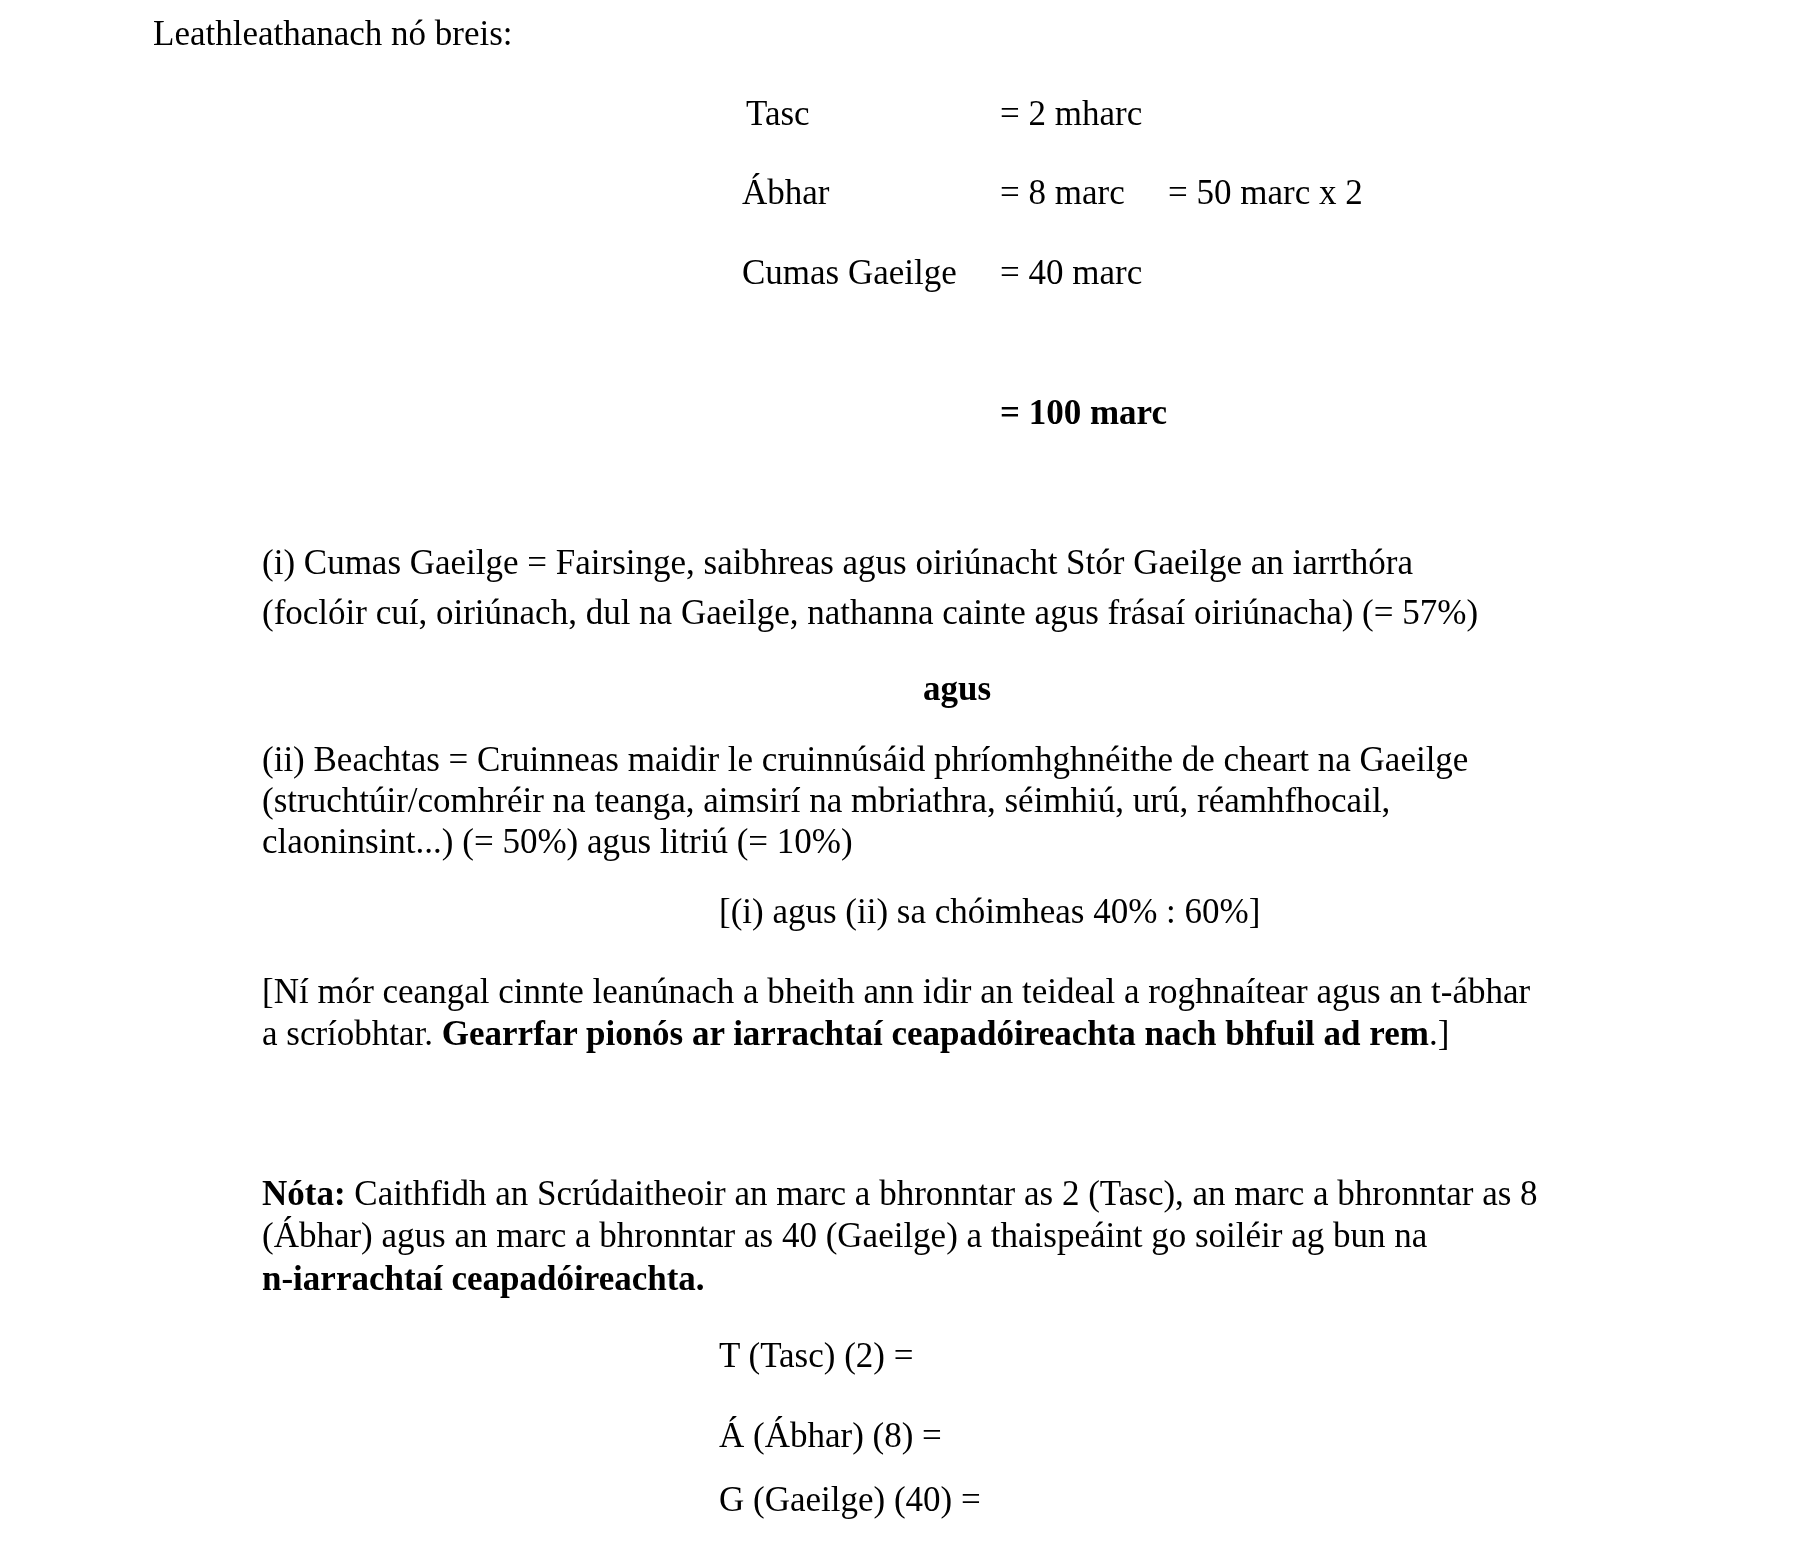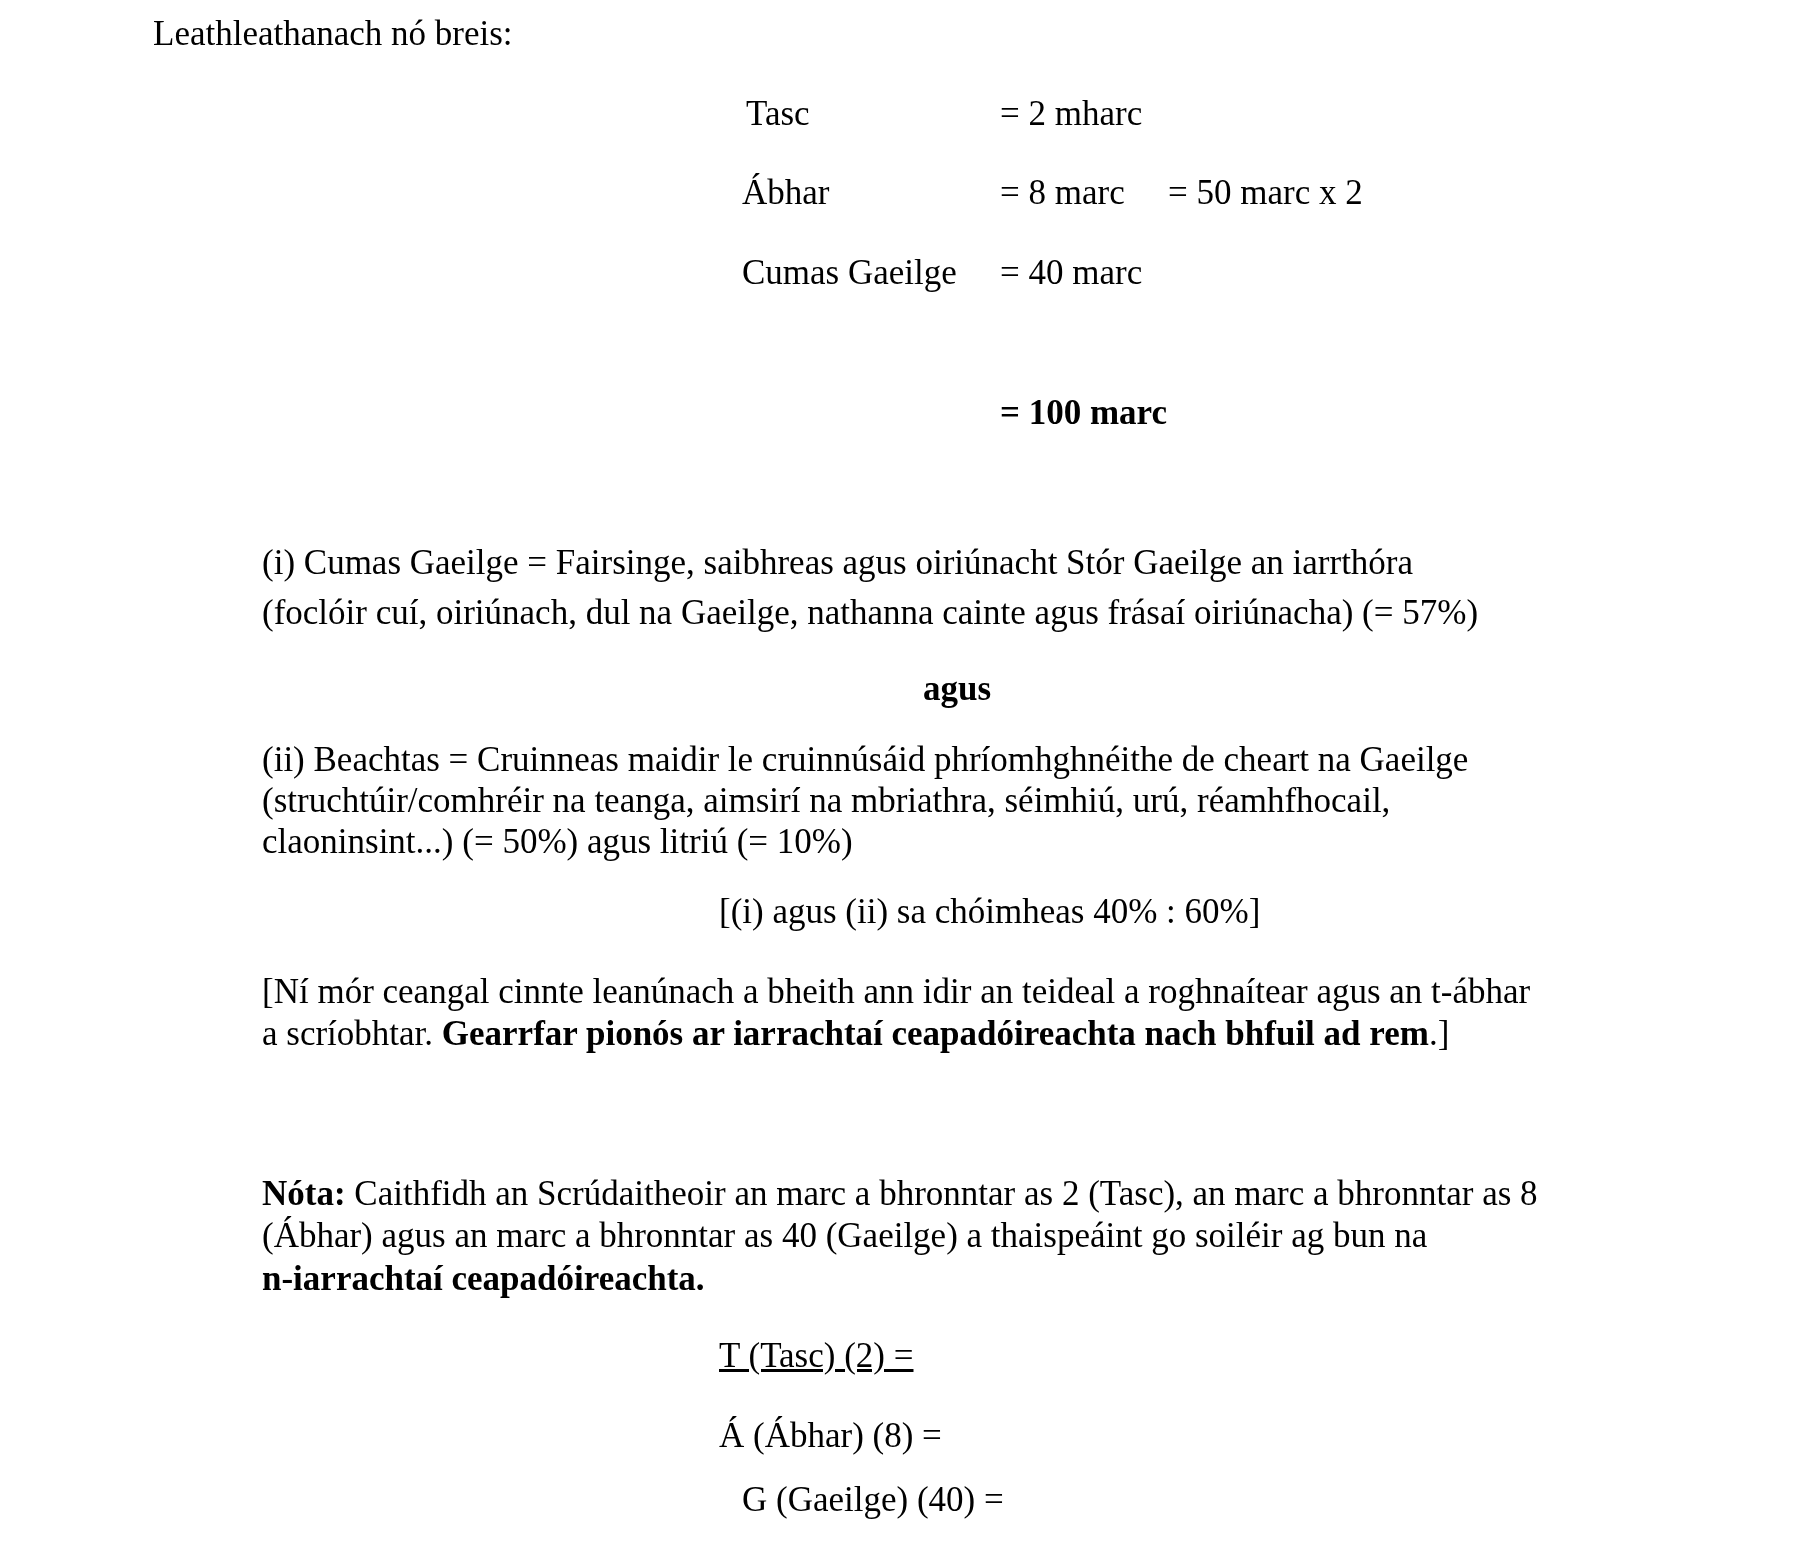--- a/index.html
+++ b/index.html
@@ -57,18 +57,18 @@
 
   <div>
     <div class="ln" style="left:262px; top:1176px;">
       <span class="b">Nóta:</span><span> Caithfidh an Scrúdaitheoir an marc a bhronntar as 2 (Tasc), an marc a bhronntar as 8</span>
     </div>
     <div class="ln" style="left:262px; top:1218px;">(Ábhar) agus an marc a bhronntar as 40 (Gaeilge) a thaispeáint go soiléir ag bun na</div>
     <div class="ln" style="left:262px; top:1261px;font-weight:bold;">n-iarrachtaí ceapadóireachta.</div>
   </div>
 
   <div>
-    <div class="ln" style="left:719px; top:1338px;text-decoration:underline;">T (Tasc) (2) =</div>
+    <div class="ln" style="left:719px; top:1338px;">T (Tasc) (2) =</div>
     <div class="ln" style="left:719px; top:1418px;">Á (Ábhar) (8) =</div>
-    <div class="ln" style="left:719px; top:1482px;margin-left:23px;">G (Gaeilge) (40) =</div>
+    <div class="ln" style="left:719px; top:1482px;">G (Gaeilge) (40) =</div>
   </div>
 
 </div>
 
 </body></html>

